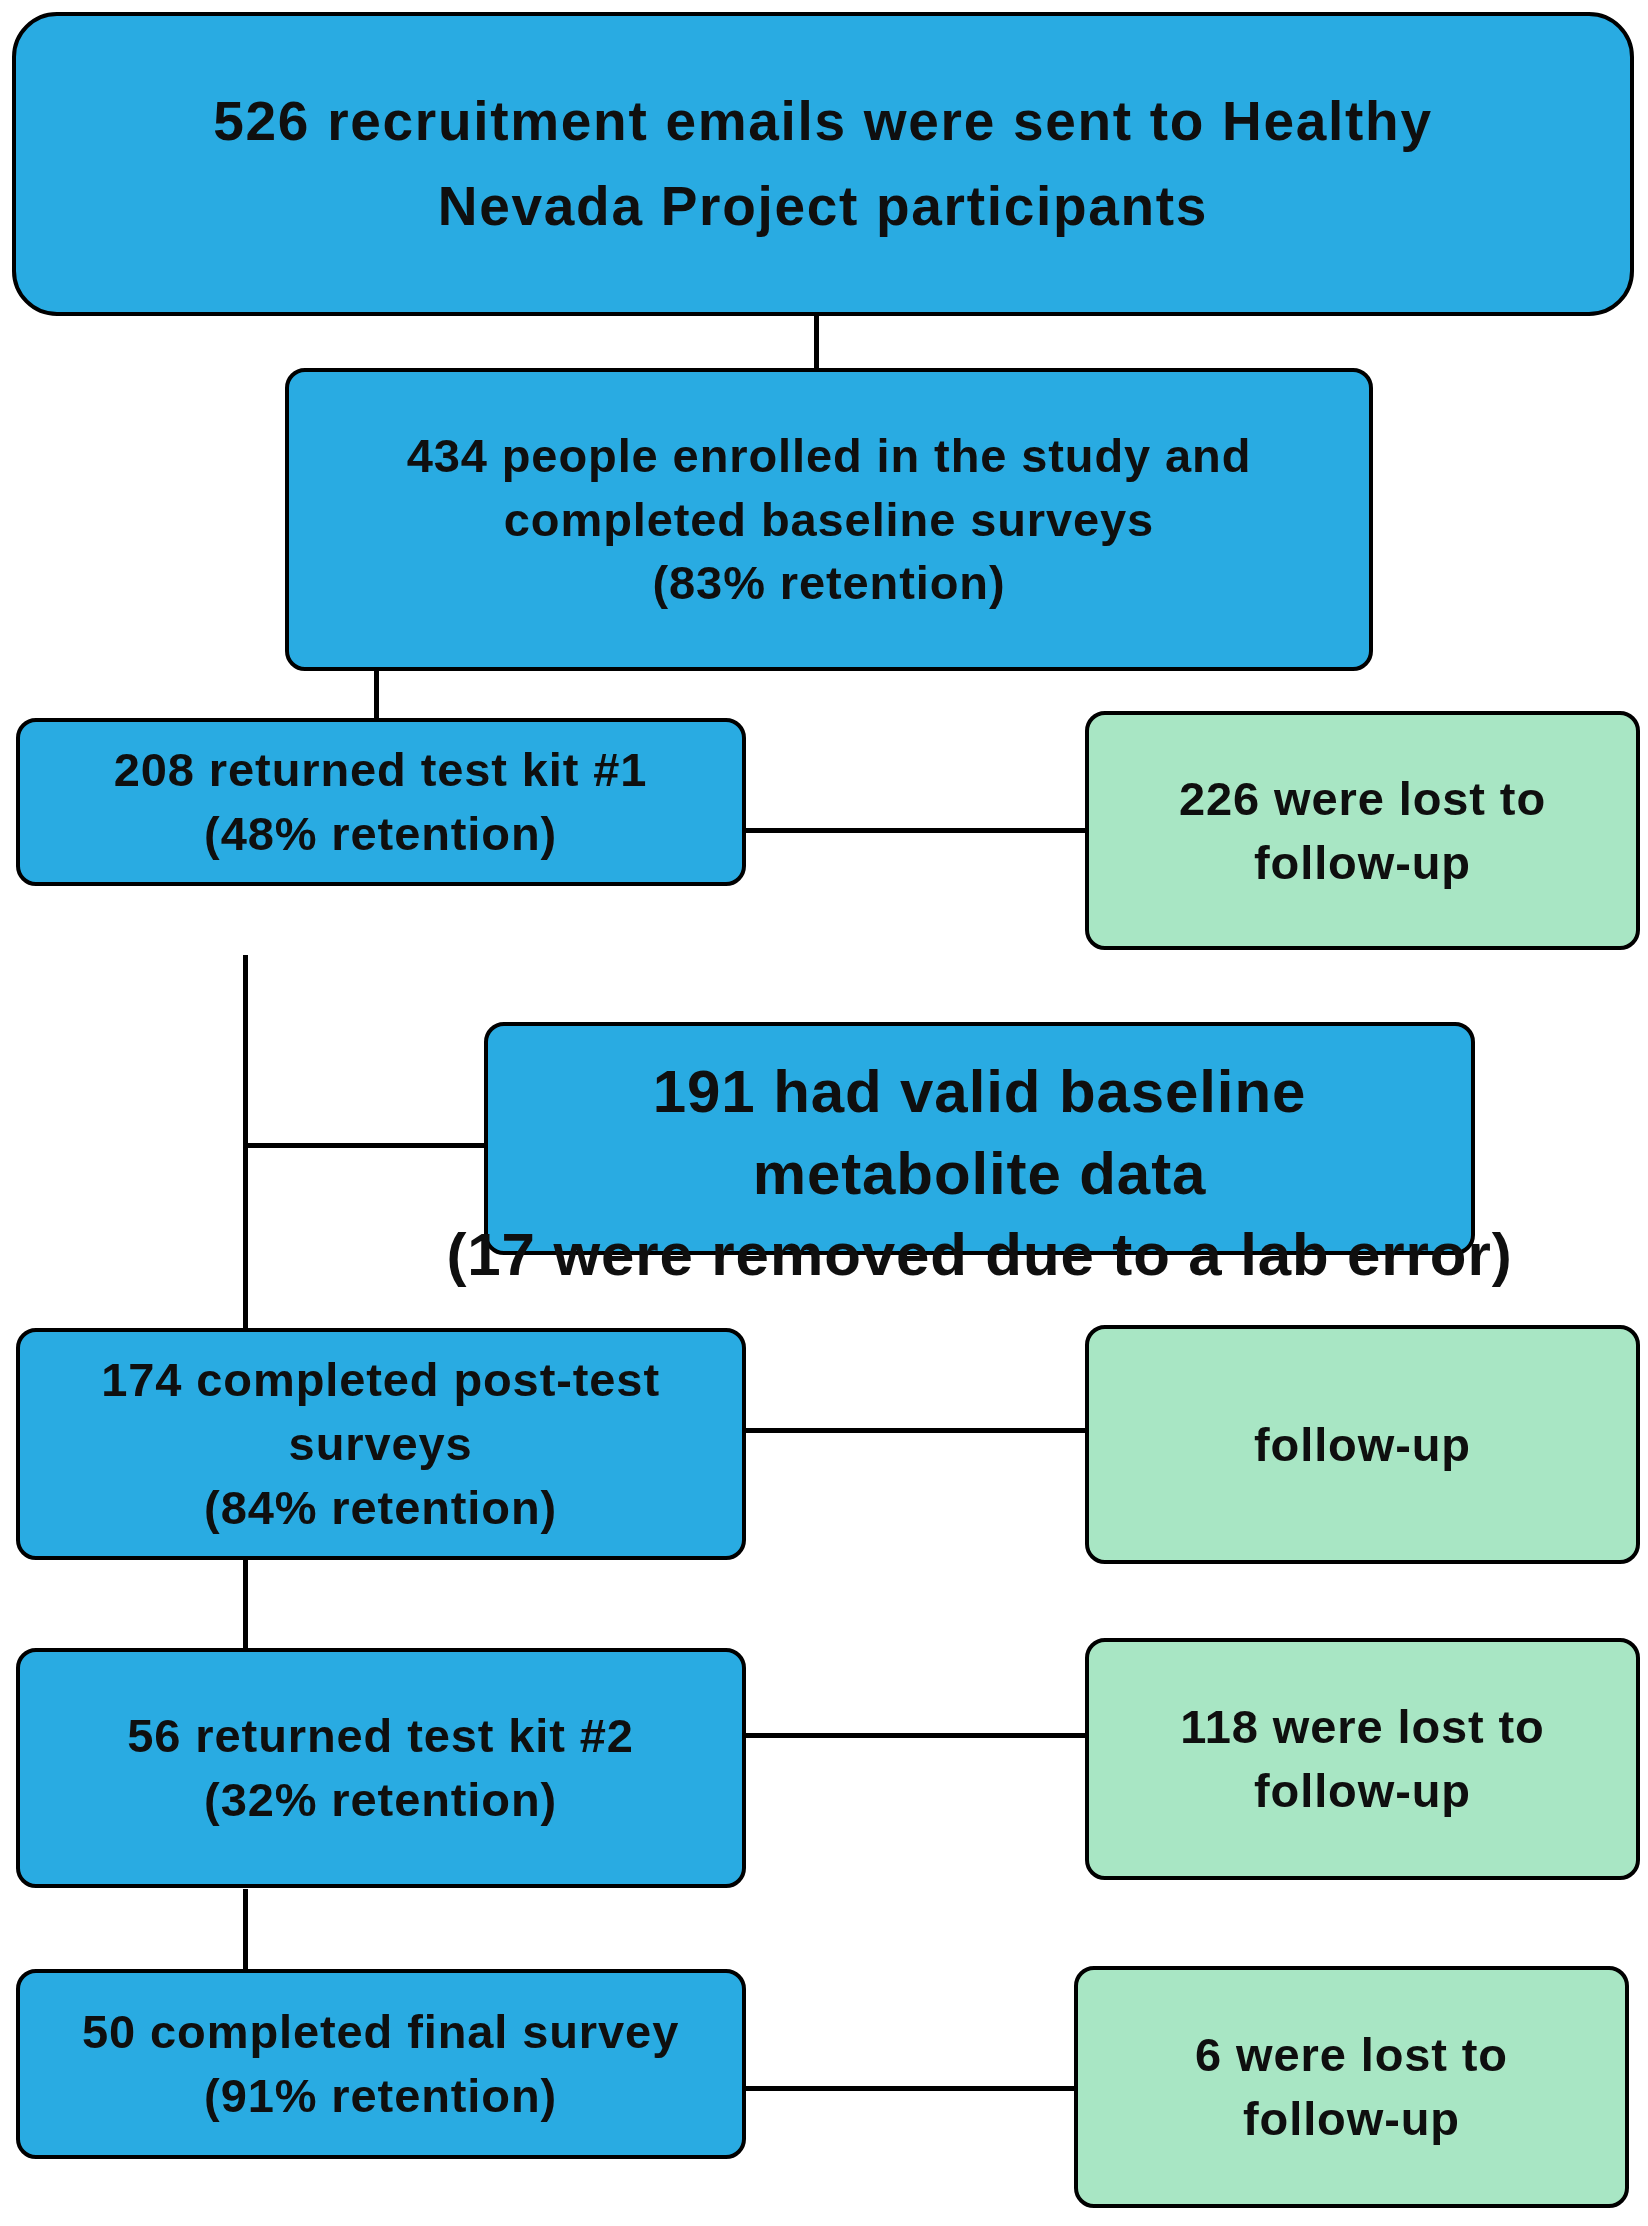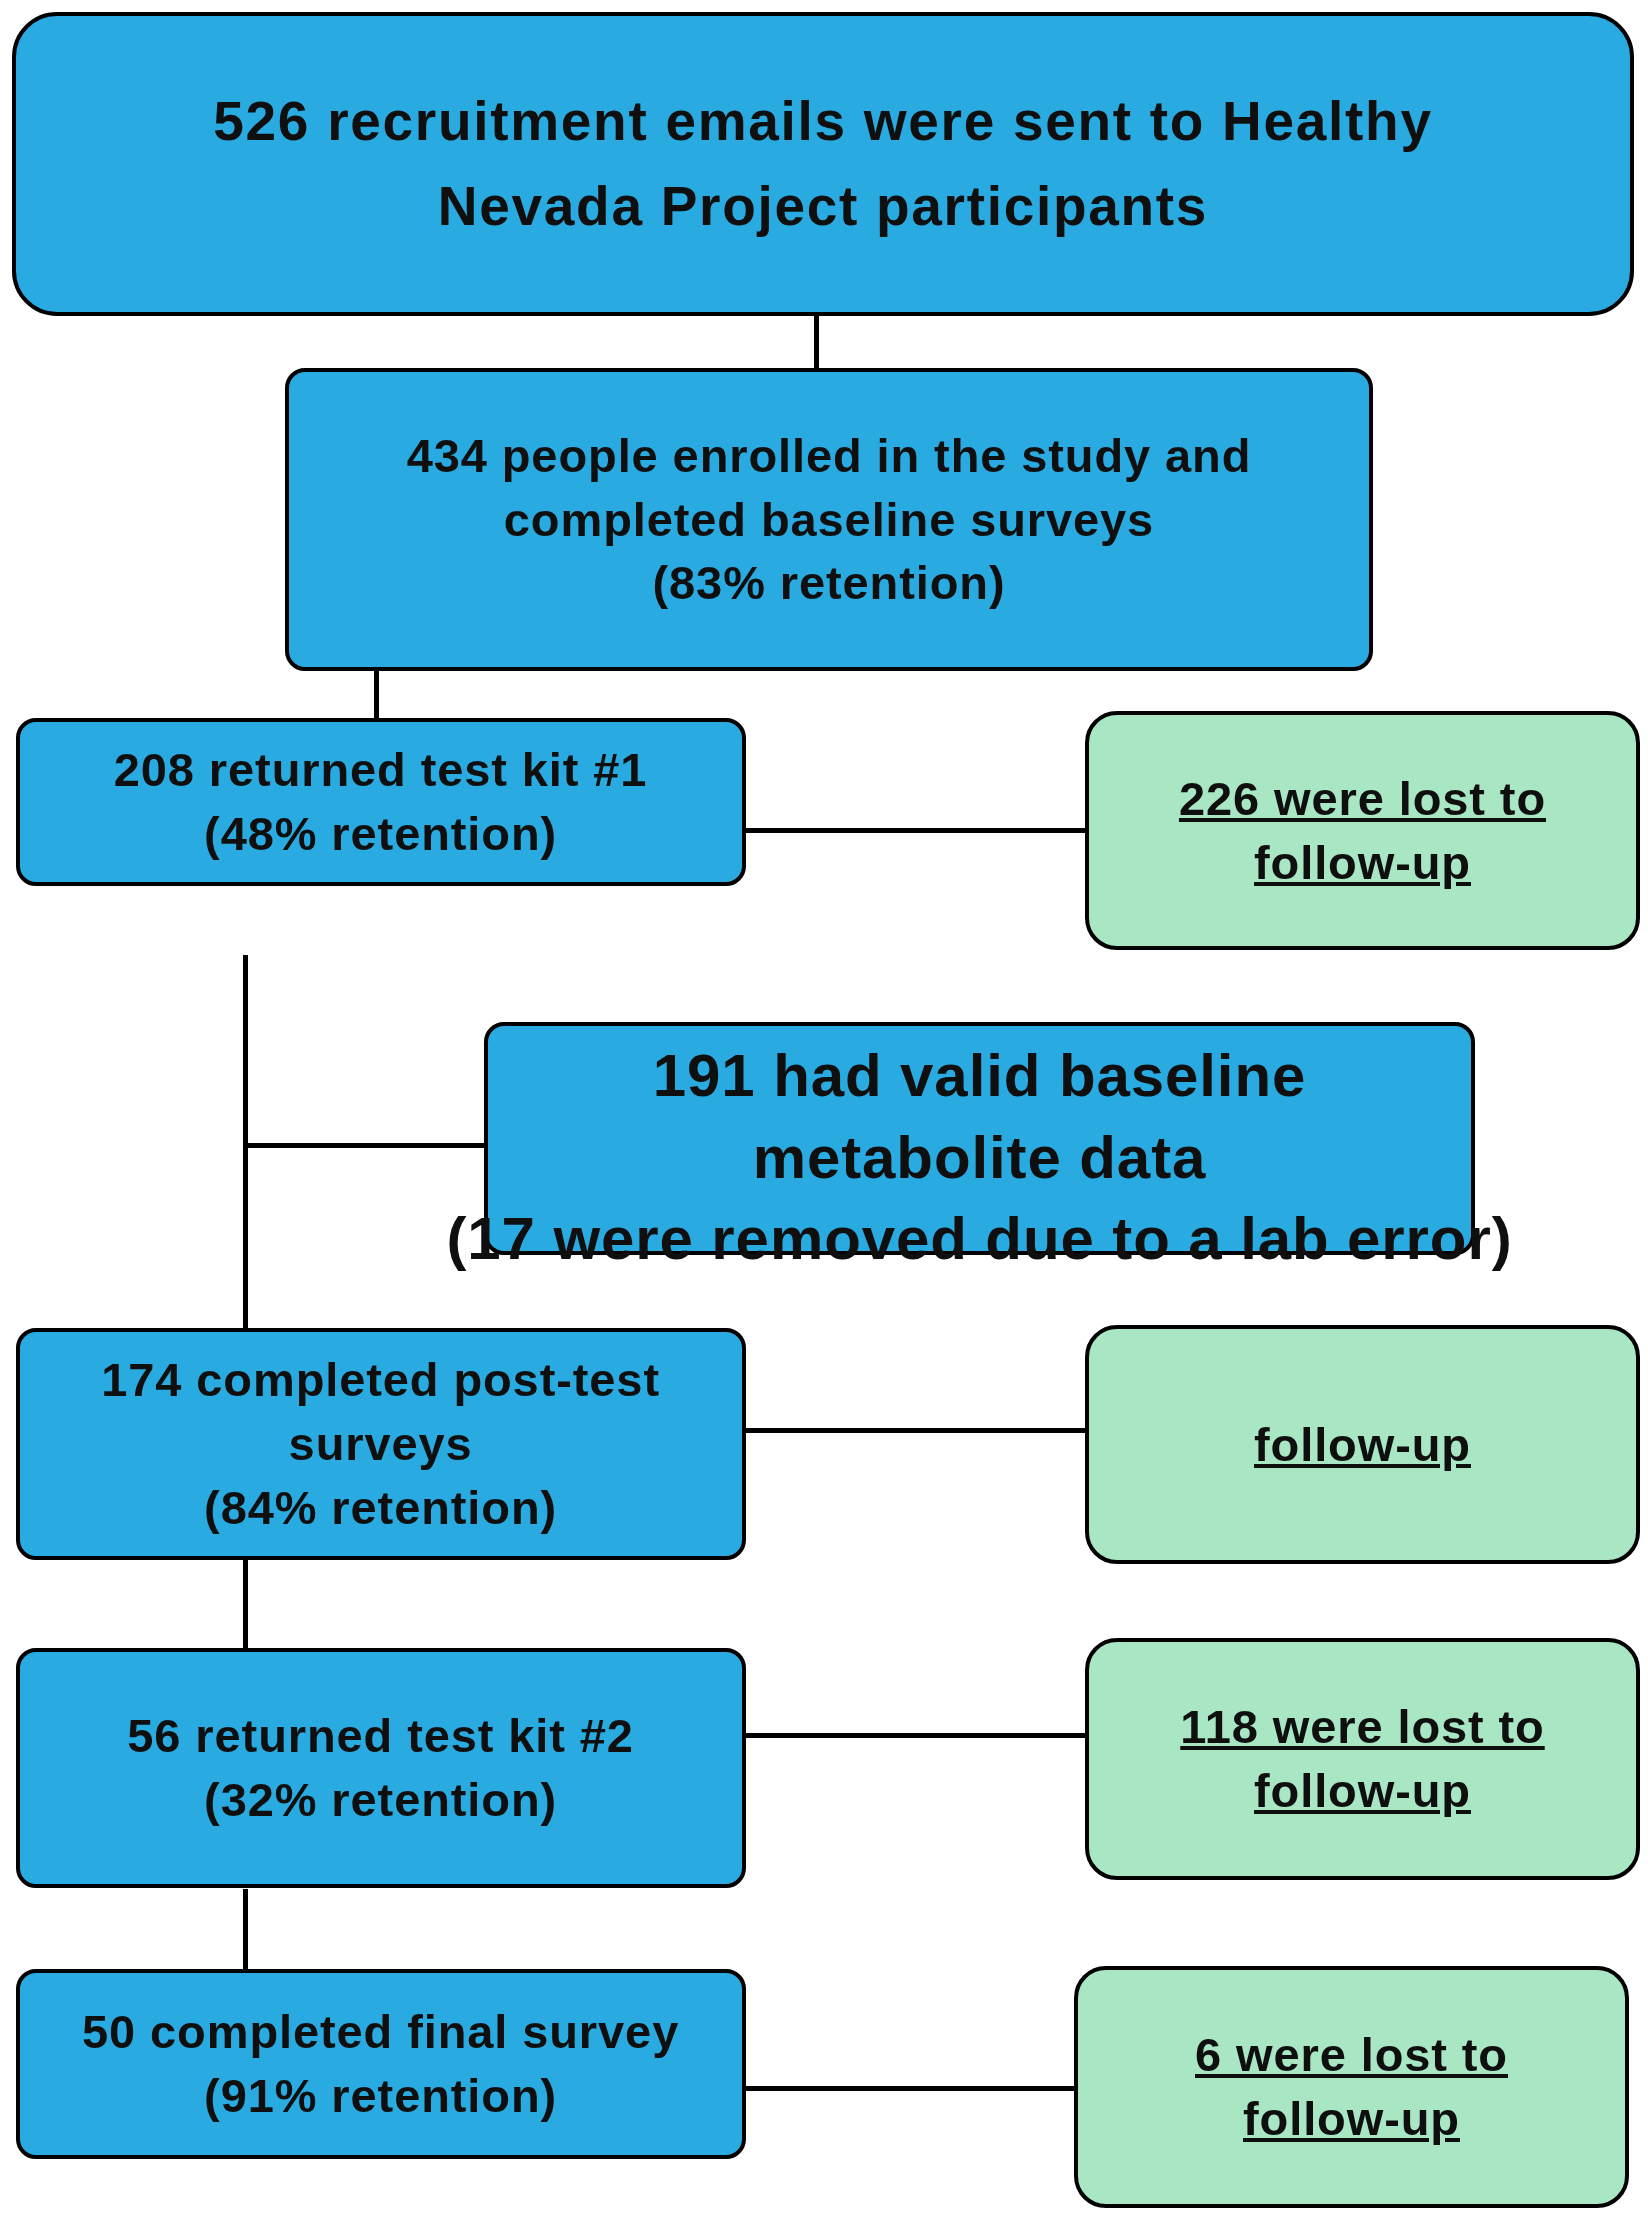--- a/index.html
+++ b/index.html
@@ -21,28 +21,28 @@
   }
   .node{
     position:absolute;
     box-sizing:border-box;
     border:4.3px solid var(--border);
     display:flex;
     flex-direction:column;
     justify-content:center;
     align-items:center;
     text-align:center;
-    padding:9px 21px;
+    padding:25px 21px;
     font-size:47px;
     line-height:1.36;
     letter-spacing:0.9px;
   }
   .node span{white-space:nowrap;}
   .blue{background:var(--blue);border-radius:20px;}
-  .green{background:var(--green);border-radius:32px;text-decoration:underline;}
+  .green{background:var(--green);border-radius:20px;}
   .title-node{font-size:55px;line-height:1.55;letter-spacing:1.7px;}
   .small-node{font-size:60px;justify-content:space-between;}
   .line{position:absolute;background:var(--border);}
 </style>
 </head>
 <body>
 
 <div class="canvas">
 
   <div class="line" style="left:814px;top:316px;width:5.2px;height:52px;"></div>

